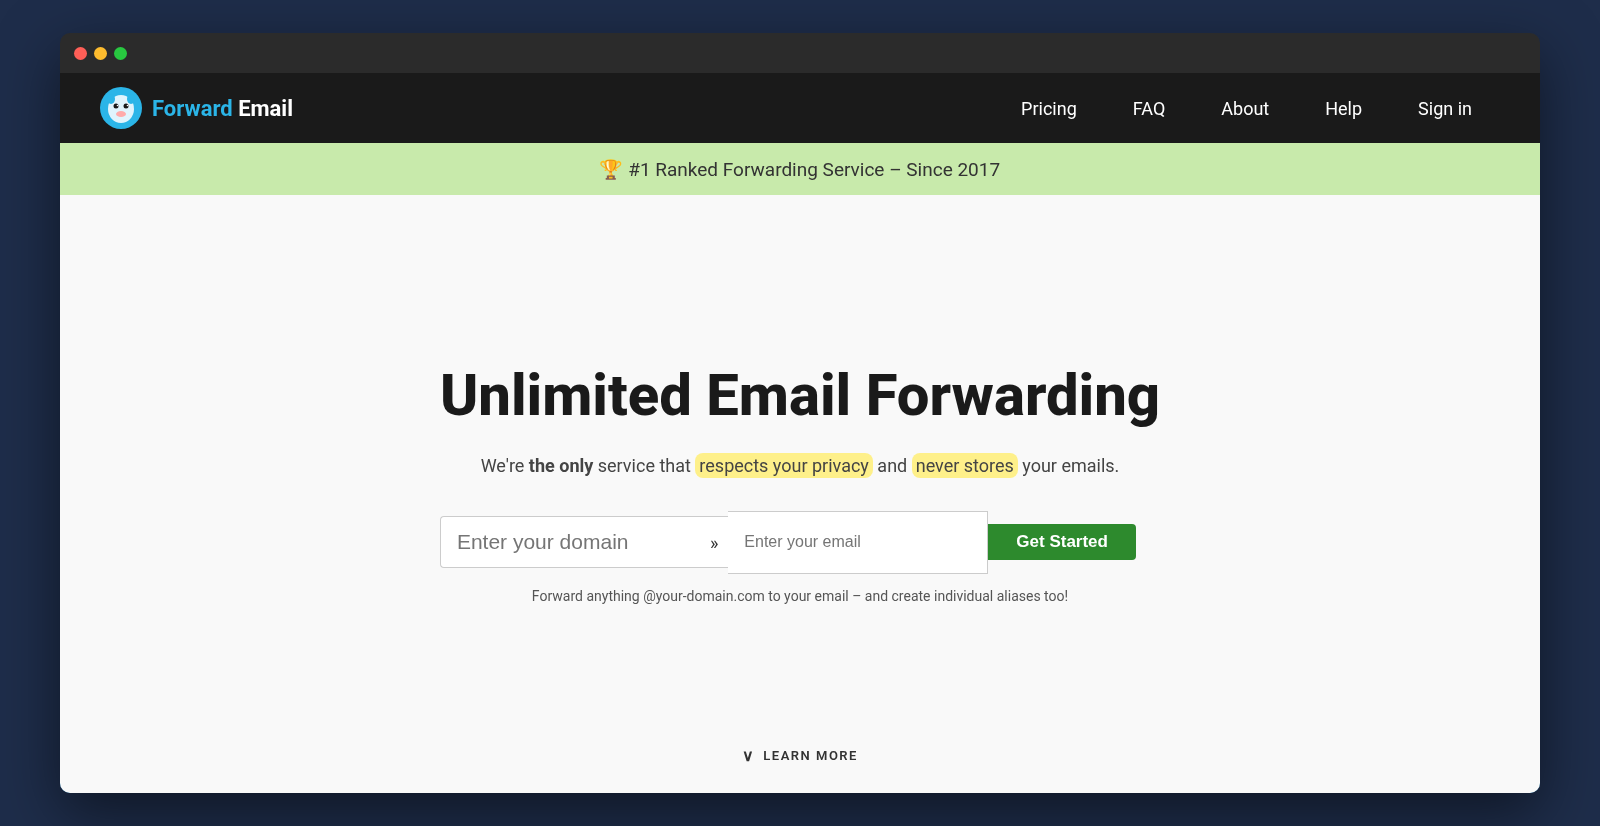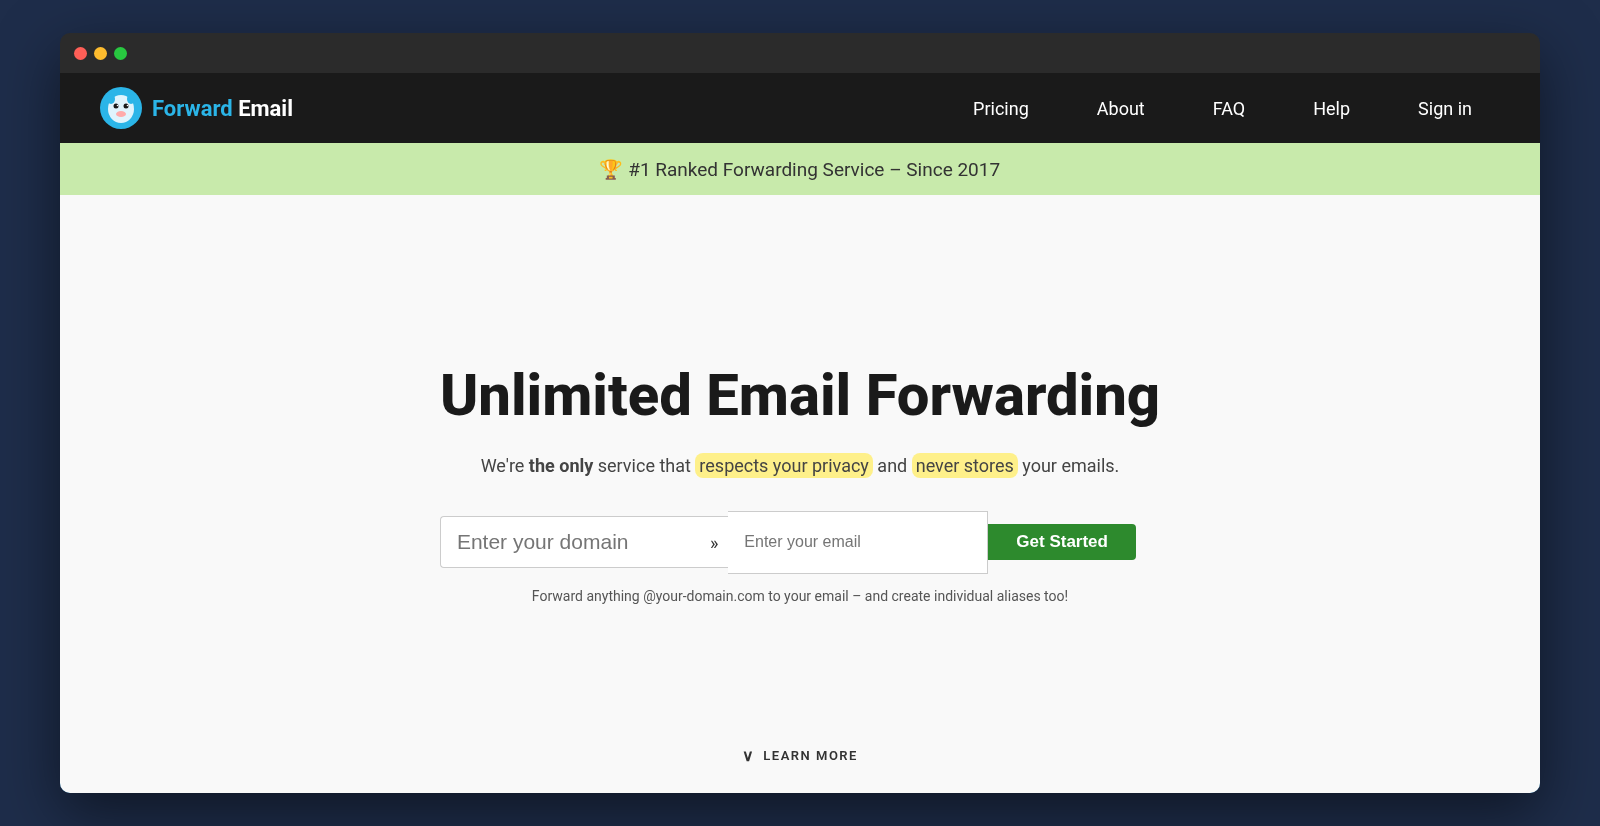--- a/index.html
+++ b/index.html
@@ -86,21 +86,21 @@
       color: #2bb5e8;
     }
 
     .logo-email {
       color: #ffffff;
     }
 
     .nav-links {
       display: flex;
       align-items: flex-end;
-      gap: 12px;
+      gap: 0;
     }
 
     .nav-link {
       color: #ffffff;
       font-size: 18px;
       font-weight: 400;
       text-decoration: none;
       padding: 0 28px;
       height: 70px;
       display: flex;
@@ -280,22 +280,22 @@
 
           <ellipse cx="11" cy="12" rx="4" ry="5" fill="#2bb5e8"></ellipse>
           <ellipse cx="31" cy="12" rx="4" ry="5" fill="#2bb5e8"></ellipse>
         </svg>
         <span class="logo-text">
           <span class="logo-forward">Forward</span><span class="logo-email"> Email</span>
         </span>
       </div>
       <div class="nav-links">
         <a class="nav-link">Pricing</a>
+        <a class="nav-link">FAQ</a>
         <a class="nav-link">About</a>
-        <a class="nav-link">FAQ</a>
         <a class="nav-link">Help</a>
         <a class="nav-link">Sign in</a>
       </div>
     </nav>
 
     <div class="banner">
       <span class="banner-text">
         <span>🏆</span>
         <span>#1 Ranked Forwarding Service – Since 2017</span>
       </span>

